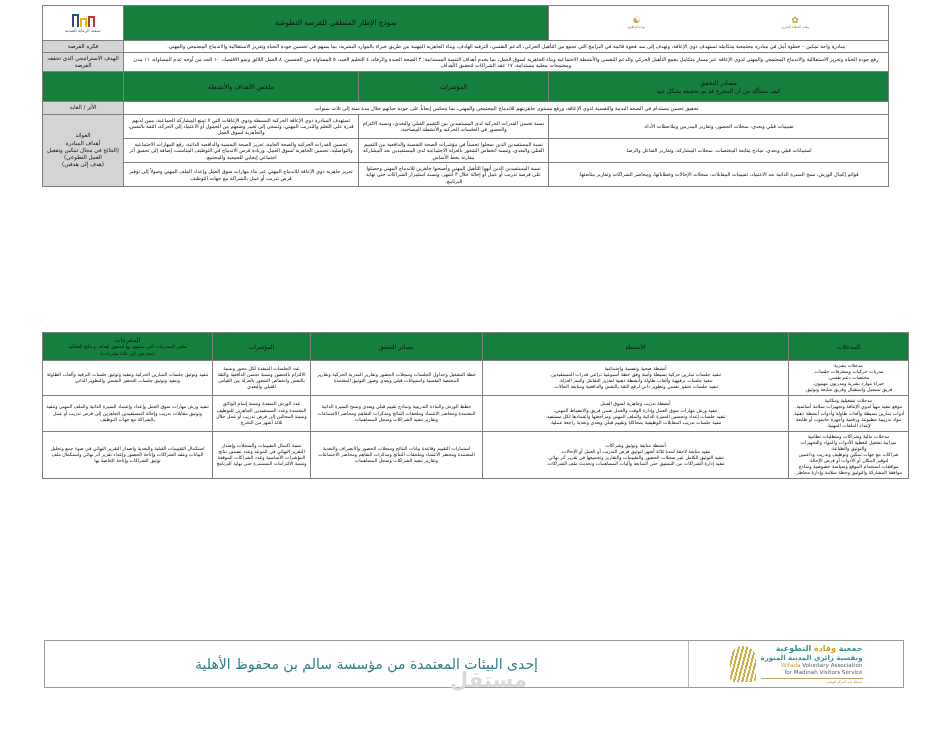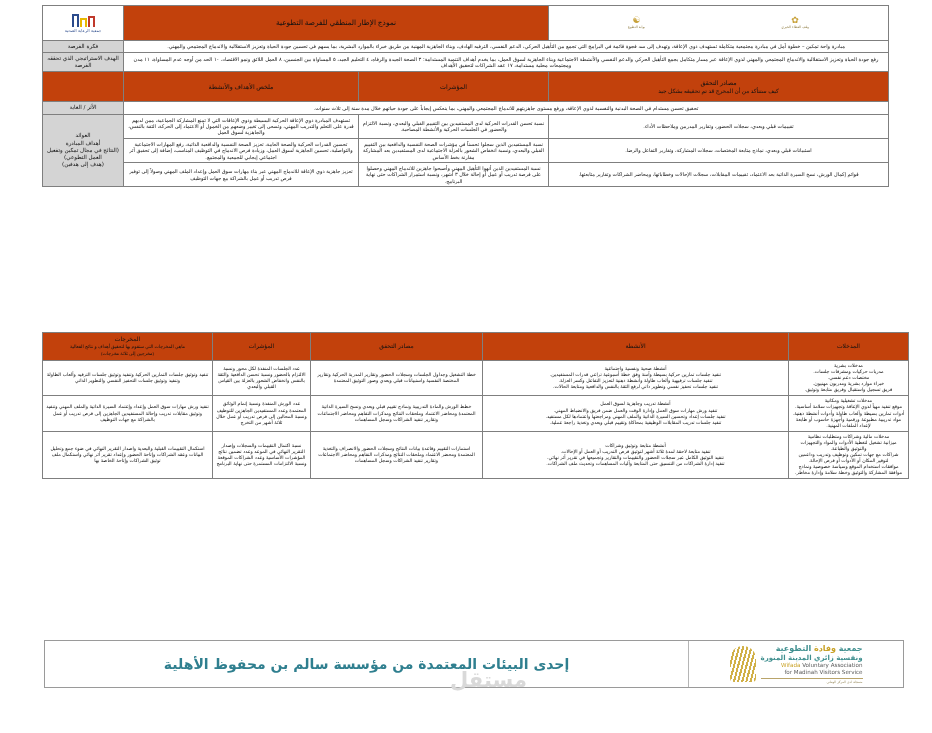--- a/index.html
+++ b/index.html
@@ -29,24 +29,23 @@
     vertical-align: middle;
     padding: 2px 3px;
     text-align: center;
     font-weight: normal;
     line-height: 1.28;
     color: #111111;
   }
 
   
   .orange {
-    background: #c2410c;
+    background: #15803d;
     color: #ffffff;
     font-weight: bold;
-    font-family: Liberation Serif, serif;
   }
   .grey {
     background: #d4d4d4;
     color: #1a1a1a;
     font-weight: bold;
   }
   .white { background: #ffffff; }
 
   
   .titlestrip { height: 30px; }
@@ -117,21 +116,21 @@
       repeating-linear-gradient(105deg, #c9a227 0 2px, transparent 2px 4px);
     border-radius:13px 13px 4px 4px;
     opacity:.85;
     flex:0 0 auto;
   }
   .f-tagline {
     flex:1;
     text-align:center;
     color:#2f7f8f;
     font-size:14px;
-    font-weight:bold;
+    font-weight:normal;
     position:relative;
   }
   .watermark {
     position:absolute;
     top:668px; left:0; right:0;
     text-align:center;
     pointer-events:none;
     z-index:5;
   }
   .wm-top { font-size:21px; color:#d9d9d9; font-weight:bold; letter-spacing:1px;padding-left:45px; }

